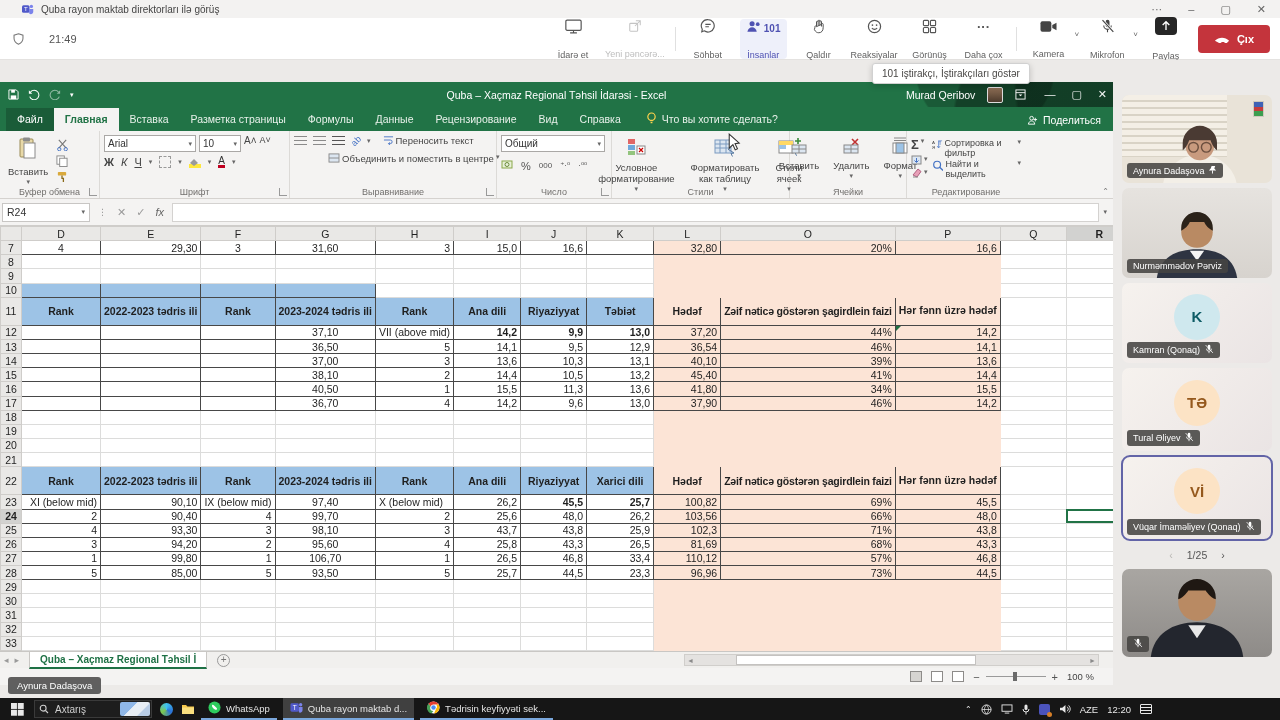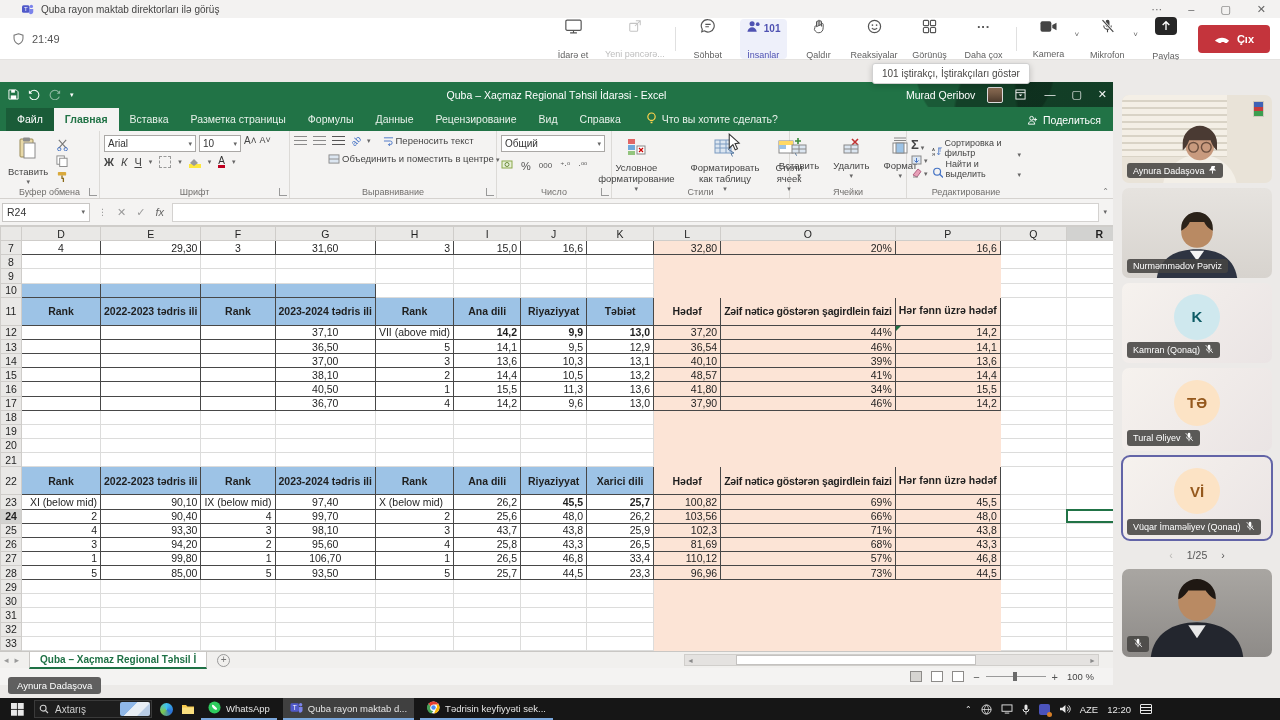--- a/index.html
+++ b/index.html
@@ -7,21 +7,21 @@
   .screen{position:relative;width:1280px;height:720px;background:#eceae8;overflow:hidden}
 
   
   .ttl{position:absolute;left:0;top:0;width:1280px;height:18px;background:#f3f2f1;display:flex;align-items:center;padding-left:22px;font-size:10px;color:#444}
   .ttl .tlogo{width:12px;height:12px;margin-right:7px}
   .winctl{position:absolute;right:0;top:0;height:18px;display:flex;align-items:center;gap:26px;padding-right:14px;color:#666;font-size:11px}
   .winctl span{line-height:18px}
 
   
   .mtb{position:absolute;left:0;top:18px;width:1280px;height:42px;background:#fff;border-bottom:1px solid #e4e2e0;display:flex;align-items:center}
-  .timer{display:flex;align-items:center;gap:7px;margin-left:12px;color:#555;font-size:11px}
+  .timer{display:flex;align-items:center;gap:24px;margin-left:12px;color:#555;font-size:11px}
   .mtb-right{position:absolute;right:10px;top:0;height:42px;display:flex;align-items:center;gap:10px}
   .mbtn{display:flex;flex-direction:column;align-items:center;justify-content:center;min-width:44px;height:40px;cursor:pointer;color:#424242}
   .mbtn .mi{height:17px;display:flex;align-items:flex-end;justify-content:center}
   .mbtn .ml{font-size:9px;margin-top:16px;color:#616161;white-space:nowrap}
   .mbtn.disabled .ml{color:#bdbdbd}
   .mbtn.people{background:#eef0fa;border-radius:4px;padding:0 6px}
   .mbtn.people .ml{color:#4f52b2}
   .pcount{font-size:10px;font-weight:bold;color:#4f52b2;margin-left:3px}
   .vsep{width:1px;height:24px;background:#e0e0e0}
   .chev{font-size:8px;color:#666;margin:0 -4px 10px -6px}
@@ -49,21 +49,21 @@
   .xshare{position:absolute;right:12px;bottom:5px;color:#fff;font-size:10.5px;display:flex;gap:5px;align-items:center}
 
   
   .ribbon{position:relative;height:68px;background:#f4f3f2;border-bottom:1px solid #d5d2cf;display:flex}
   .rgroup{position:relative;border-right:1px solid #dcdad7;height:100%;padding:4px 4px 14px}
   .rlabel{position:absolute;bottom:1px;left:0;right:0;text-align:center;font-size:9px;color:#716f6d;white-space:nowrap}
   .dlg{position:absolute;right:2px;bottom:2px;width:8px;height:8px;border-left:1px solid #999;border-bottom:1px solid #999}
   .rbody{display:flex;gap:4px;height:100%}
   .bigbtn{display:flex;flex-direction:column;align-items:center;justify-content:flex-start;font-size:9.5px;color:#444;text-align:center;padding:2px 4px;line-height:1.15}
   .bigbtn .bicon{margin-bottom:3px}
-  .mini{display:flex;align-items:flex-end;gap:2px;font-size:9px;color:#555}
+  .mini{display:flex;align-items:flex-start;gap:2px;font-size:9px;color:#555}
   .selbox{border:1px solid #aaa8a6;background:#fff;font-size:10px;color:#333;display:flex;align-items:center;justify-content:space-between;padding:1px 3px;height:17px}
   .fmtletters{display:flex;align-items:center;gap:7px;font-size:11px;color:#444;margin-top:4px}
   .fmtletters b{font-weight:bold}
   .fmtletters .it{font-style:italic}
   .fmtletters .un{text-decoration:underline}
   .lineic{width:13px;height:10px;background:repeating-linear-gradient(#8a8a8a 0 1.5px,transparent 1.5px 4px)}
   .sigma{font-size:13px;color:#444;font-weight:bold}
   .cursor{position:absolute;z-index:40;pointer-events:none}
 
   
@@ -766,21 +766,21 @@
             <tr style="height:14px">
               <td class="rowh">15</td>
               <td class="bd"></td>
               <td class="bd"></td>
               <td class="bd"></td>
               <td class="bd c">38,10</td>
               <td class="bd r">2</td>
               <td class="bd r">14,4</td>
               <td class="bd r">10,5</td>
               <td class="bd r">13,2</td>
-              <td class="bd pe r">48,57</td>
+              <td class="bd pe r">45,40</td>
               <td class="bd pe r">41%</td>
               <td class="bd pe r">14,4</td>
               <td class="g"></td>
               <td class="g"></td>
             </tr>
             <tr style="height:14px">
               <td class="rowh">16</td>
               <td class="bd"></td>
               <td class="bd"></td>
               <td class="bd"></td>

